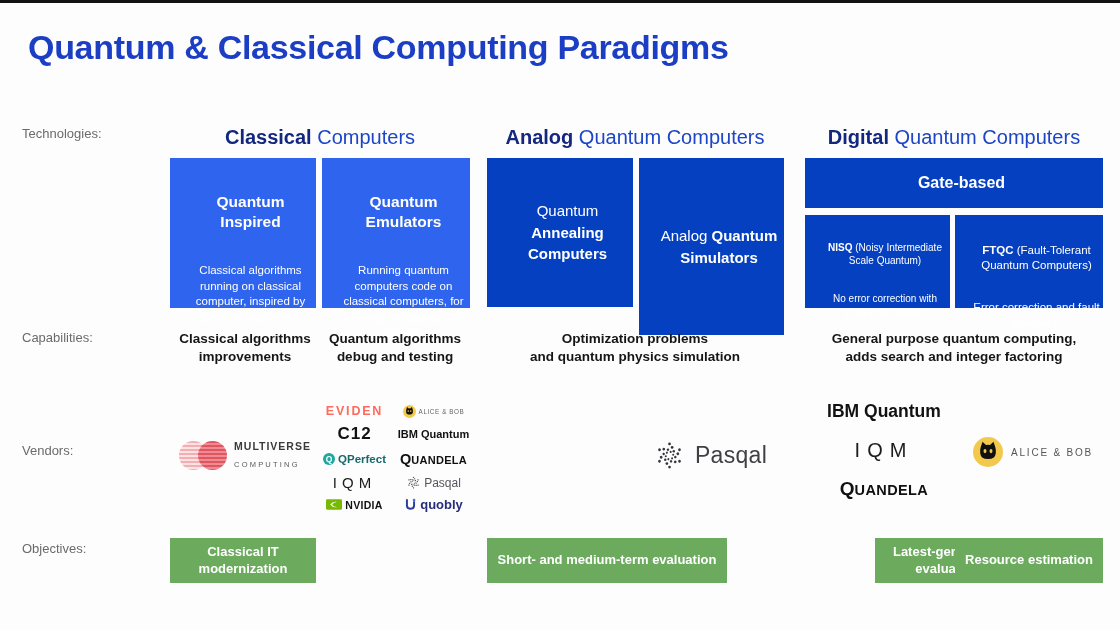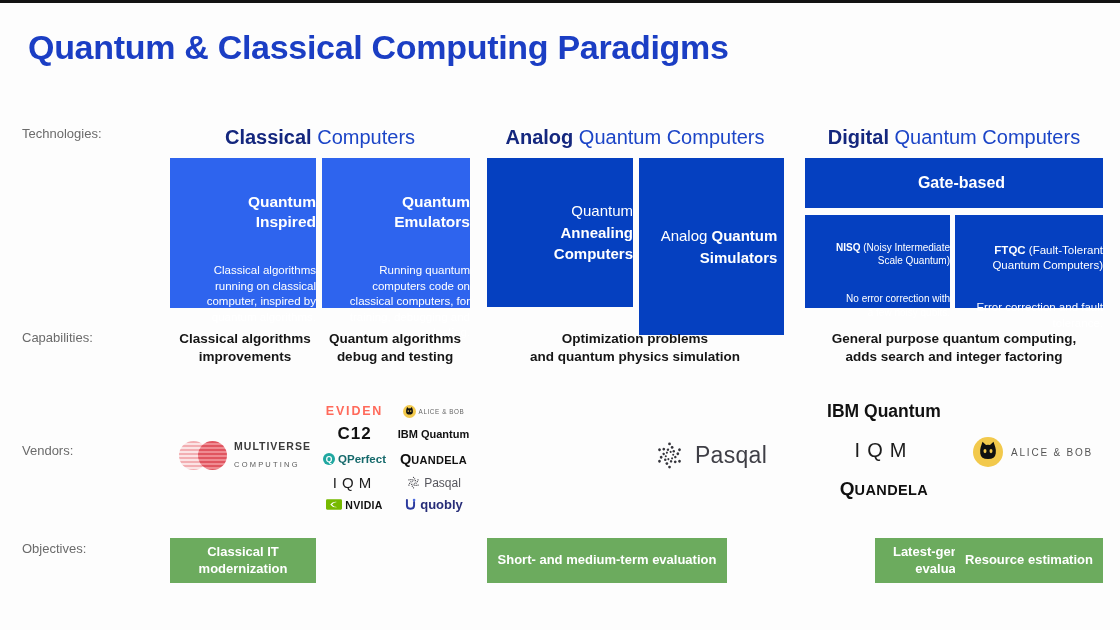--- a/index.html
+++ b/index.html
@@ -12,21 +12,21 @@
 
   .lbl { position:absolute; left:22px; color:#6b6b6b; font-size:13px; }
   .lbl-tech { top:126px; } .lbl-cap { top:330px; } .lbl-ven { top:443px; } .lbl-obj { top:541px; }
 
   .col-header { position:absolute; top:126px; text-align:center; font-size:20px; color:#1c45c7; }
   .col-header b { color:#14277e; font-weight:800; }
   .ch-classical { left:172px; width:296px; }
   .ch-analog   { left:486px; width:298px; }
   .ch-digital  { left:805px; width:298px; }
 
-  .tbox { position:absolute; color:#fff; text-align:right; white-space:pre-line;padding-left:15px; }
+  .tbox { position:absolute; color:#fff; text-align:center; white-space:pre-line;padding-left:15px; }
   .blue-bright { background:#2e64ee; }
   .blue-deep   { background:#0540c0; }
   .tbox .t { font-weight:800; font-size:15.5px; line-height:1.3; }
   .tbox .b { font-size:11.5px; line-height:1.35; margin-top:13px; }
   .box-qi  { left:170px; top:158px; width:146px; height:150px; padding-top:16px; }
   .box-qe  { left:322px; top:158px; width:148px; height:150px; padding-top:16px; }
   .box-qa  { left:487px; top:158px; width:146px; height:149px; display:flex; align-items:center; justify-content:center; font-size:15px; line-height:1.45; }
   .box-aqs { left:639px; top:158px; width:145px; height:177px; display:flex; align-items:center; justify-content:center; font-size:15px; line-height:1.45; }
   .box-qa b, .box-aqs b { font-weight:800; }
   .box-gate { left:805px; top:158px; width:298px; height:50px; display:flex; align-items:center; justify-content:center; font-size:16px; font-weight:800; }

